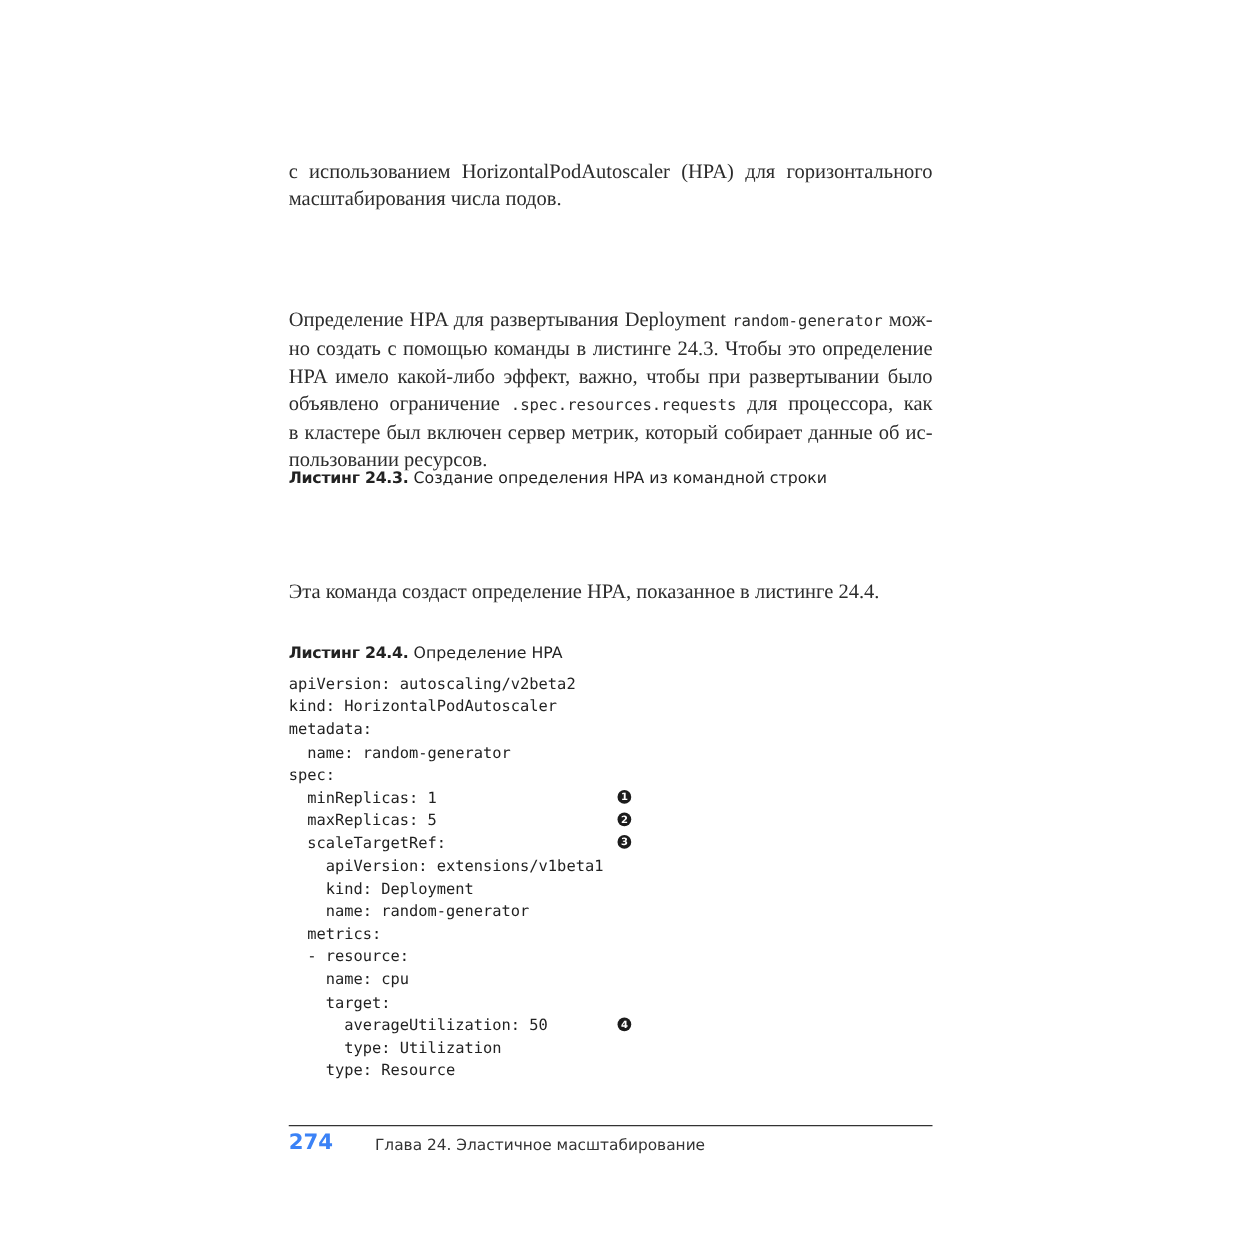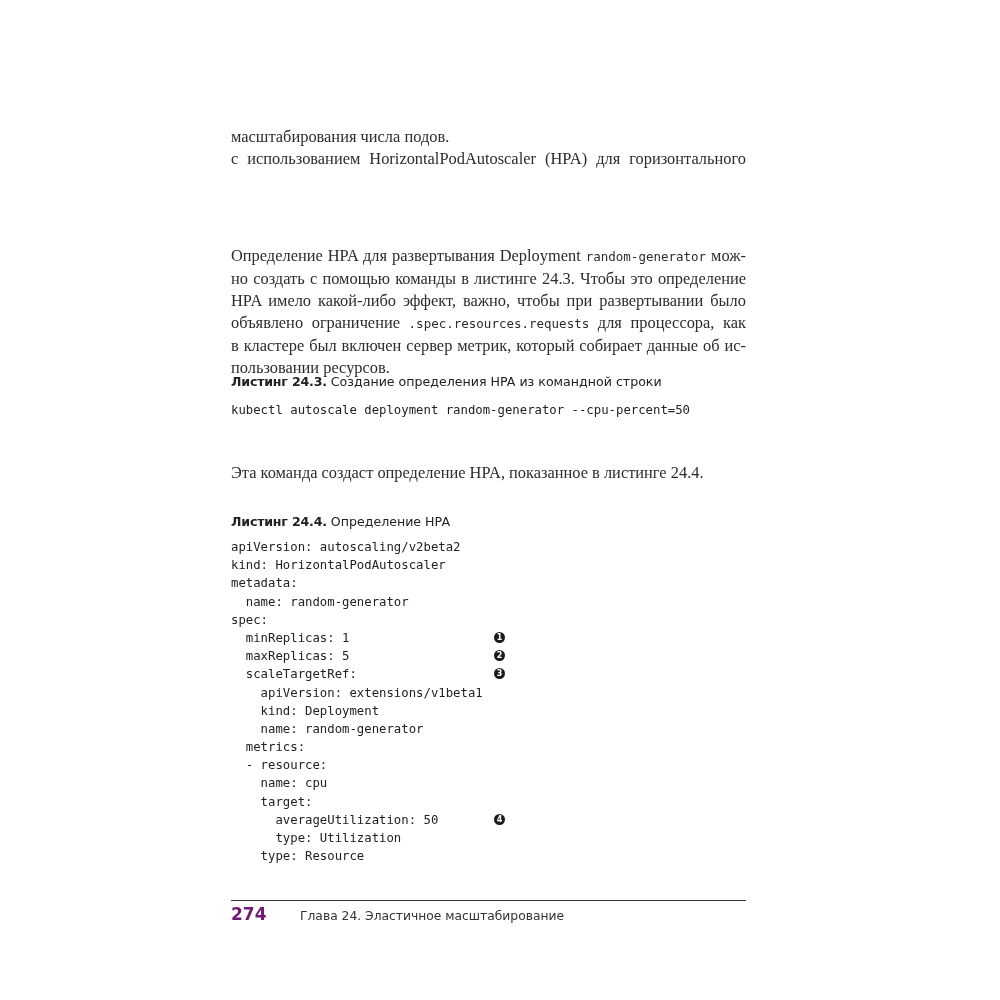--- a/index.html
+++ b/index.html
@@ -42,53 +42,53 @@
       background: #1c1c1c; color: #fff; font-family: "DejaVu Sans", sans-serif;
       font-size: 8px; font-weight: bold; line-height: 11px; text-align: center;
     }
     .footer-rule {
       position: absolute; left: 0; top: 900px; width: 515px; height: 0;
       border-top: 1.2px solid #333;
     }
     .page-num {
       position: absolute; left: 0; top: 904px;
       font-family: "DejaVu Sans", "Liberation Sans", sans-serif;
-      font-size: 17px; font-weight: bold; color: #701a75;
+      font-size: 17px; font-weight: bold; color: #3b82f6;
     }
     .running-head {
       position: absolute; left: 69px; top: 909px;
       font-family: "DejaVu Sans", "Liberation Sans", sans-serif;
       font-size: 12.3px; color: #333;
     }
   </style>
 </head>
 <body>
 
 <div class="page">
 
   <p class="para p1">
+    <span class="line">с использованием HorizontalPodAutoscaler (HPA) для горизонтального</span>
     <span class="line last">масштабирования числа подов.</span>
-    <span class="line">с использованием HorizontalPodAutoscaler (HPA) для горизонтального</span>
   </p>
 
   <p class="para p2">
     <span class="line"><span>Определение HPA для развертывания Deployment </span><span class="mono-inline">random-generator</span><span> мож-</span></span>
     <span class="line">но создать с помощью команды в листинге 24.3. Чтобы это определение</span>
     <span class="line">HPA имело какой-либо эффект, важно, чтобы при развертывании было</span>
     <span class="line"><span>объявлено ограничение </span><span class="mono-inline">.spec.resources.requests</span><span> для процессора, как</span></span>
     <span class="line">в кластере был включен сервер метрик, который собирает данные об ис-</span>
     <span class="line last">пользовании ресурсов.</span>
   </p>
 
   <div class="caption cap1">
     <b>Листинг 24.3.</b>
     <span>Создание определения HPA из командной строки</span>
   </div>
 
-  <pre class="code code1"><span class="code-line">kubectl autoscale deployment random-generator --cpu-percent=50</span></pre>
+  <pre class="code code1"></pre>
 
   <p class="para p3">Эта команда создаст определение HPA, показанное в листинге 24.4.</p>
 
   <div class="caption cap2">
     <b>Листинг 24.4.</b>
     <span>Определение HPA</span>
   </div>
 
   <pre class="code code2" id="hpa-code"><span class="code-line"><span>apiVersion: autoscaling/v2beta2</span></span><span class="code-line"><span>kind: HorizontalPodAutoscaler</span></span><span class="code-line"><span>metadata:</span></span><span class="code-line"><span>  name: random-generator</span></span><span class="code-line"><span>spec:</span></span><span class="code-line"><span>  minReplicas: 1</span><span class="callout">1</span></span><span class="code-line"><span>  maxReplicas: 5</span><span class="callout">2</span></span><span class="code-line"><span>  scaleTargetRef:</span><span class="callout">3</span></span><span class="code-line"><span>    apiVersion: extensions/v1beta1</span></span><span class="code-line"><span>    kind: Deployment</span></span><span class="code-line"><span>    name: random-generator</span></span><span class="code-line"><span>  metrics:</span></span><span class="code-line"><span>  - resource:</span></span><span class="code-line"><span>    name: cpu</span></span><span class="code-line"><span>    target:</span></span><span class="code-line"><span>      averageUtilization: 50</span><span class="callout">4</span></span><span class="code-line"><span>      type: Utilization</span></span><span class="code-line"><span>    type: Resource</span></span></pre>
 

